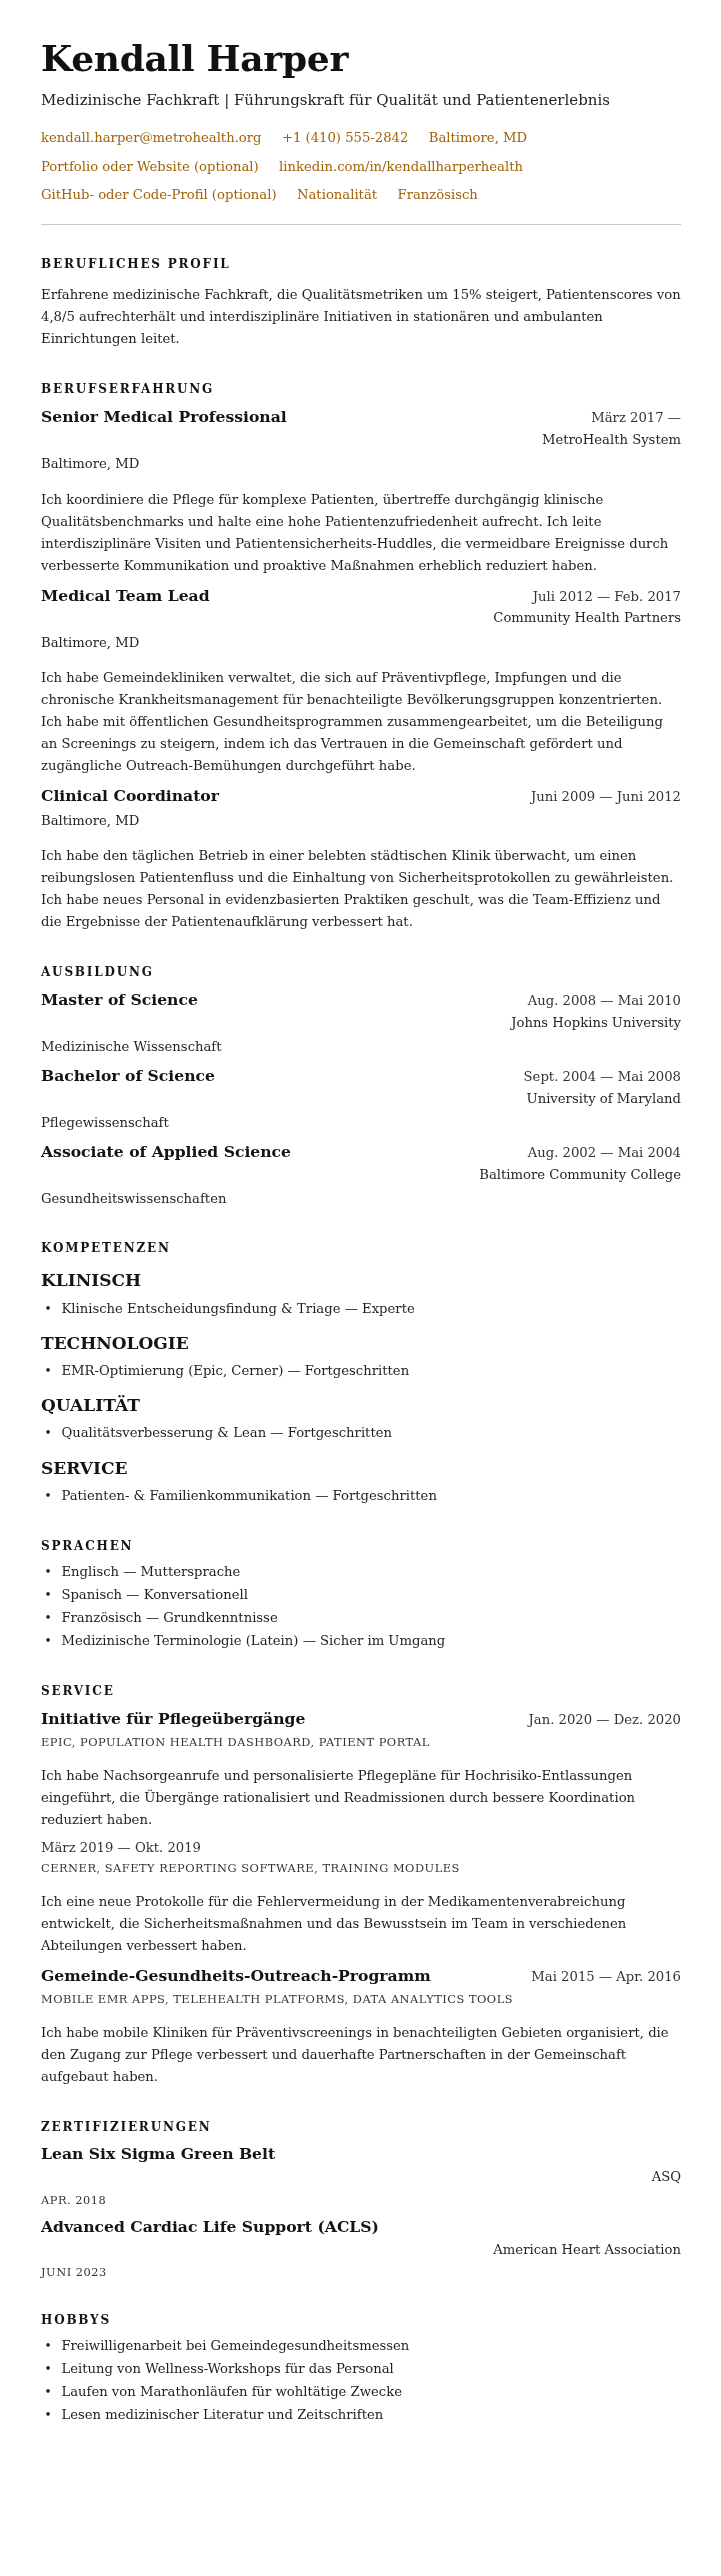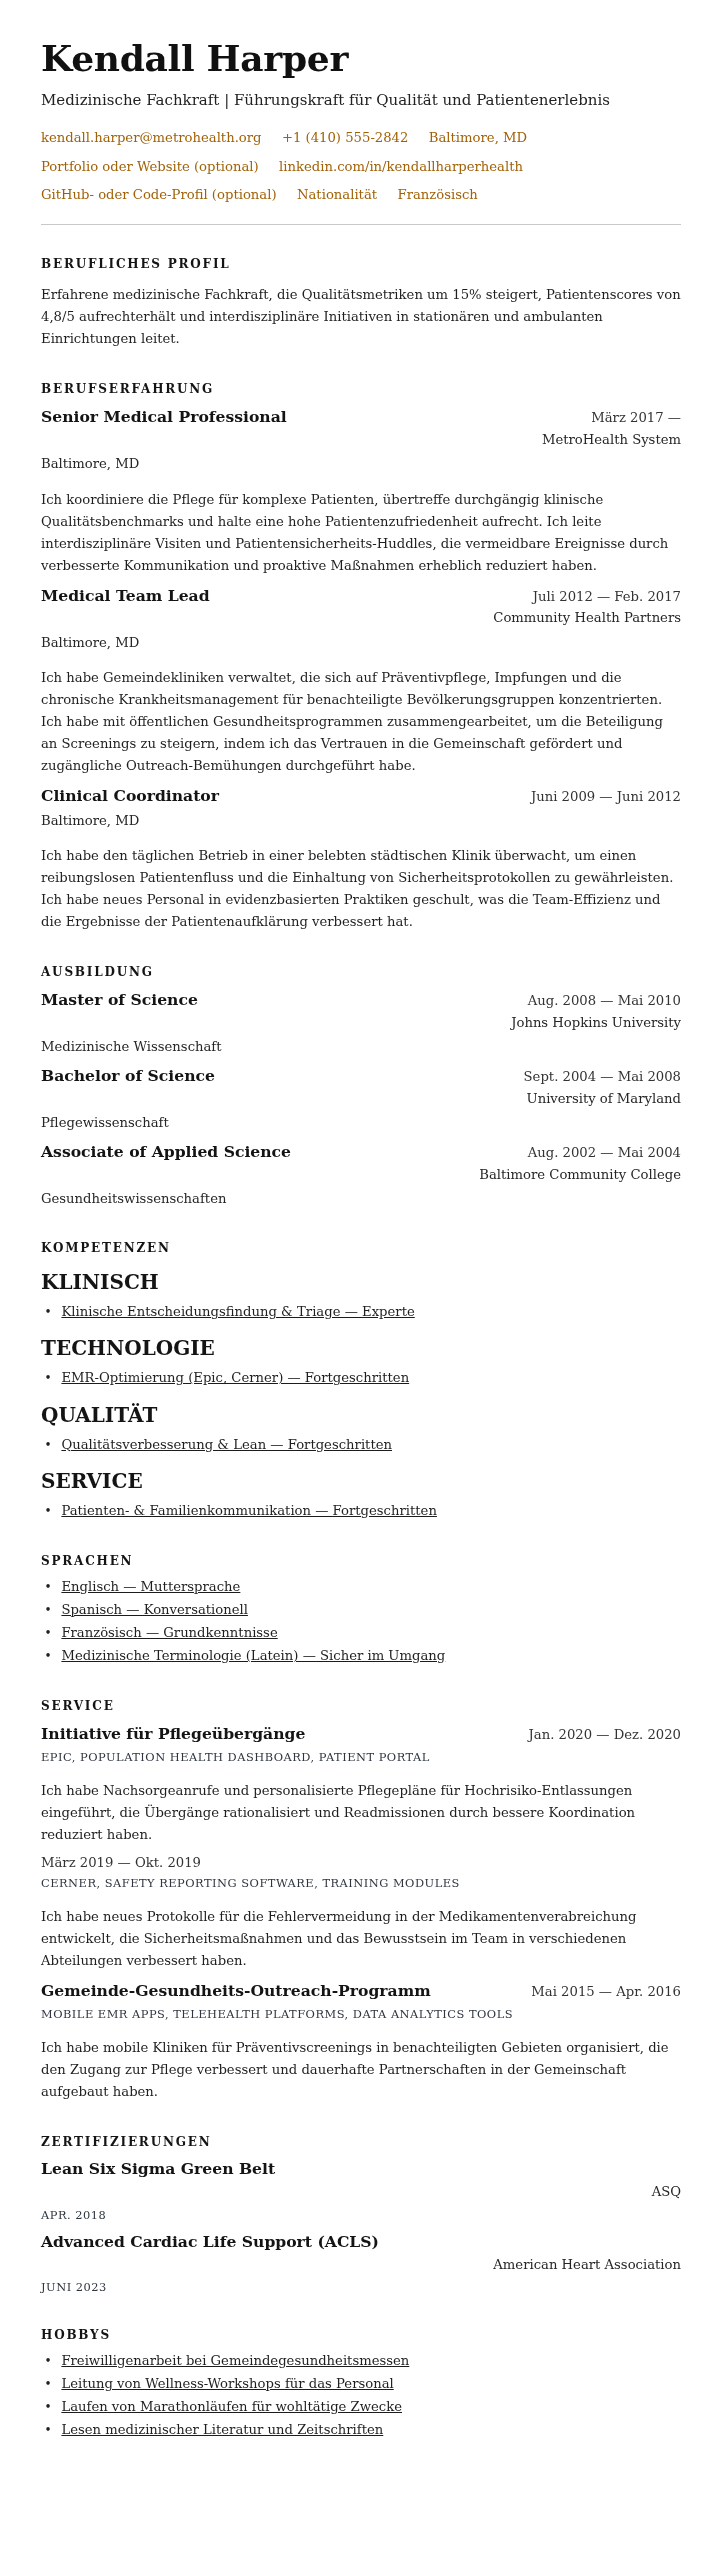--- a/index.html
+++ b/index.html
@@ -103,31 +103,30 @@
     line-height: 1.45;
     letter-spacing: 0.5px;
     color: #2f3640;
     margin-top: 4.8px;
   }
   .entry p.para { margin-top: 14.4px; }
 
   
   .skill-group { margin-top: 13.2px; }
   .skill-group-title {
-    font-size: 20px;
+    font-size: 17px;
     font-weight: bold;
     line-height: 1.25;
     color: #141414;
   }
 
   
   ul.dotted {
     list-style: none;
     margin-top: 6px;
-    text-decoration: underline;
   }
   ul.dotted li {
     position: relative;
     padding-left: 20.4px;
     font-size: 13.2px;
     line-height: 22px;
     color: #1f1f1f;
     margin-top: 1.2px;
   }
   ul.dotted li::before {
@@ -287,21 +286,21 @@
       </div>
       <div class="entry-caps">EPIC, POPULATION HEALTH DASHBOARD, PATIENT PORTAL</div>
       <p class="para">Ich habe Nachsorgeanrufe und personalisierte Pflegepläne für Hochrisiko-Entlassungen eingeführt, die Übergänge rationalisiert und Readmissionen durch bessere Koordination reduziert haben.</p>
     </article>
 
     <article class="entry">
       <div class="entry-head">
         <span class="entry-date">März 2019 — Okt. 2019</span>
       </div>
       <div class="entry-caps">CERNER, SAFETY REPORTING SOFTWARE, TRAINING MODULES</div>
-      <p class="para">Ich habe neues Protokolle für die Fehlervermeidung in der Medikamentenverabreichung entwickelt, die Sicherheitsmaßnahmen und das Bewusstsein im Team in verschiedenen Abteilungen verbessert haben.</p>
+      <p class="para">Ich eine neue Protokolle für die Fehlervermeidung in der Medikamentenverabreichung entwickelt, die Sicherheitsmaßnahmen und das Bewusstsein im Team in verschiedenen Abteilungen verbessert haben.</p>
     </article>
 
     <article class="entry">
       <div class="entry-head">
         <h3 class="entry-title">Gemeinde-Gesundheits-Outreach-Programm</h3>
         <span class="entry-date">Mai 2015 — Apr. 2016</span>
       </div>
       <div class="entry-caps">MOBILE EMR APPS, TELEHEALTH PLATFORMS, DATA ANALYTICS TOOLS</div>
       <p class="para">Ich habe mobile Kliniken für Präventivscreenings in benachteiligten Gebieten organisiert, die den Zugang zur Pflege verbessert und dauerhafte Partnerschaften in der Gemeinschaft aufgebaut haben.</p>
     </article>

